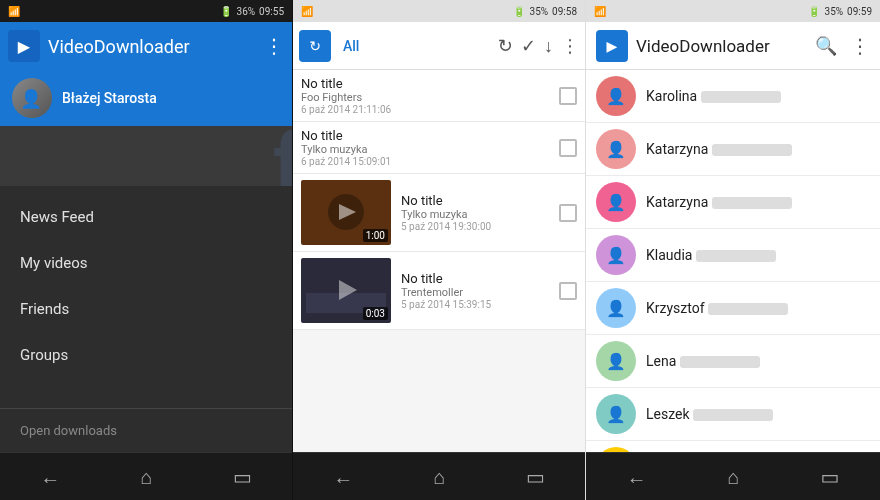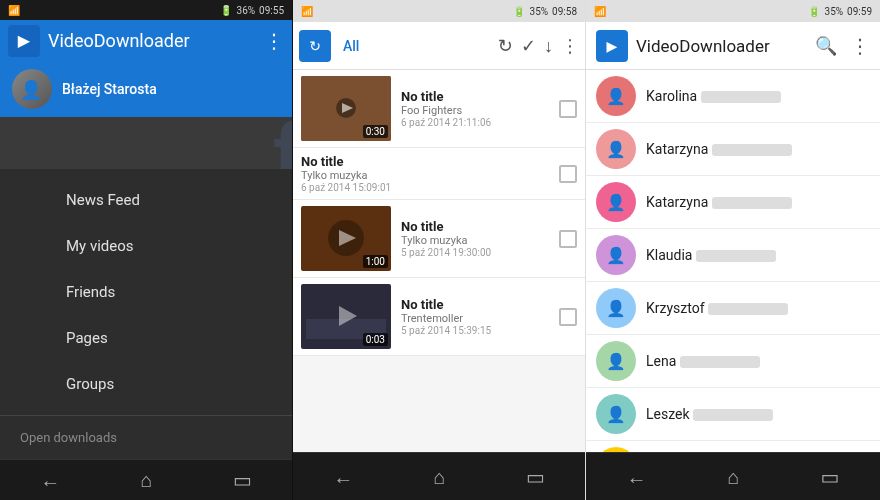--- a/index.html
+++ b/index.html
@@ -131,21 +131,20 @@
     .nav-list {
       flex: 1;
       background: #2d2d2d;
       padding: 8px 0;
     }
     .nav-item {
       padding: 14px 20px;
       color: #e0e0e0;
       font-size: 15px;
       cursor: pointer;
-      margin-left: 46px;
     }
 
     .open-downloads {
       padding: 14px 20px;
       color: #888;
       font-size: 13px;
       margin-top: auto;
       border-top: 1px solid #444;
     }
 
@@ -248,21 +247,21 @@
       color: #fff;
       font-size: 10px;
       padding: 1px 3px;
       border-radius: 2px;
     }
     .video-info {
       flex: 1;
     }
     .video-title {
       font-size: 13px;
-      font-weight: 700;
+      font-weight: 400;
       color: #212121;
     }
     .video-channel {
       font-size: 11px;
       color: #757575;
     }
     .video-date {
       font-size: 10px;
       color: #9e9e9e;
     }
@@ -405,23 +404,20 @@
     <div class="nav-item">
       <span>News Feed</span>
     </div>
     <div class="nav-item">
       <span>My videos</span>
     </div>
     <div class="nav-item">
       <span>Friends</span>
     </div>
     <div class="nav-item">
-      <span>Pages</span>
-    </div>
-    <div class="nav-item">
       <span>Groups</span>
     </div>
   </div>
 
   <div class="open-downloads">
     <span>Open downloads</span>
   </div>
 
   <div class="bottom-nav">
     <span class="bottom-nav-btn">←</span>
@@ -450,30 +446,20 @@
       <span class="vicon">↻</span>
       <span class="vicon">✓</span>
       <span class="vicon">↓</span>
       <span class="vicon">⋮</span>
     </div>
   </div>
 
   <div class="video-list">
 
     <div class="video-item">
-      <div class="video-thumb">
-        <div class="thumb-bg" style="background: linear-gradient(135deg, #5a3a2a, #8a6040); display:flex; align-items:center; justify-content:center;">
-          <svg width="90" height="65" xmlns="http://www.w3.org/2000/svg">
-            <rect width="90" height="65" fill="#7a5030"></rect>
-            <circle cx="45" cy="32" r="10" fill="rgba(0,0,0,0.4)"></circle>
-            <polygon points="41,27 41,37 52,32" fill="rgba(255,255,255,0.6)"></polygon>
-          </svg>
-        </div>
-        <span class="thumb-time">0:30</span>
-      </div>
       <div class="video-info">
         <div class="video-title">No title</div>
         <div class="video-channel">Foo Fighters</div>
         <div class="video-date">6 paź 2014 21:11:06</div>
       </div>
       <div class="video-checkbox"></div>
     </div>
 
     <div class="video-item">
       <div class="video-info">

